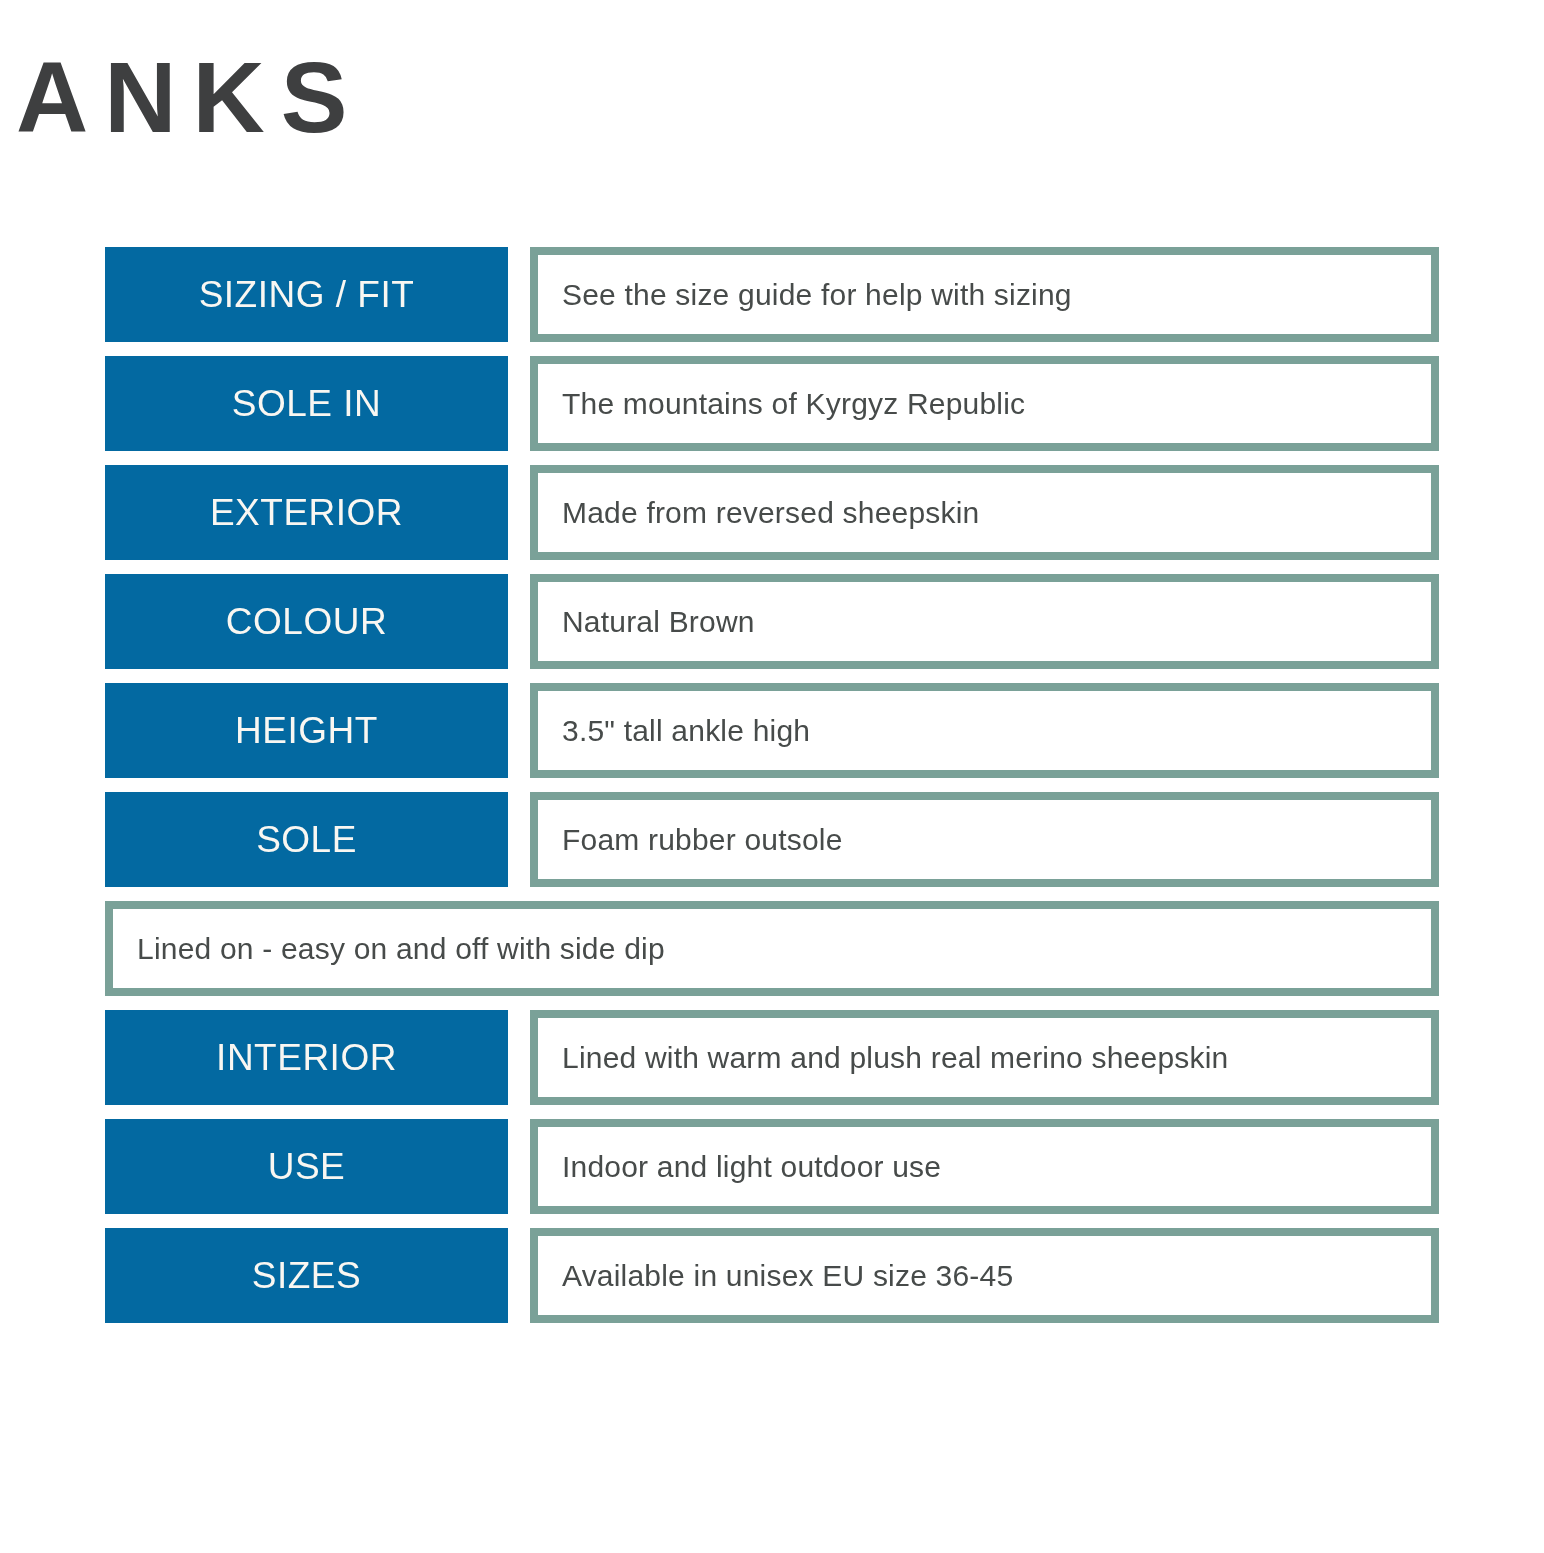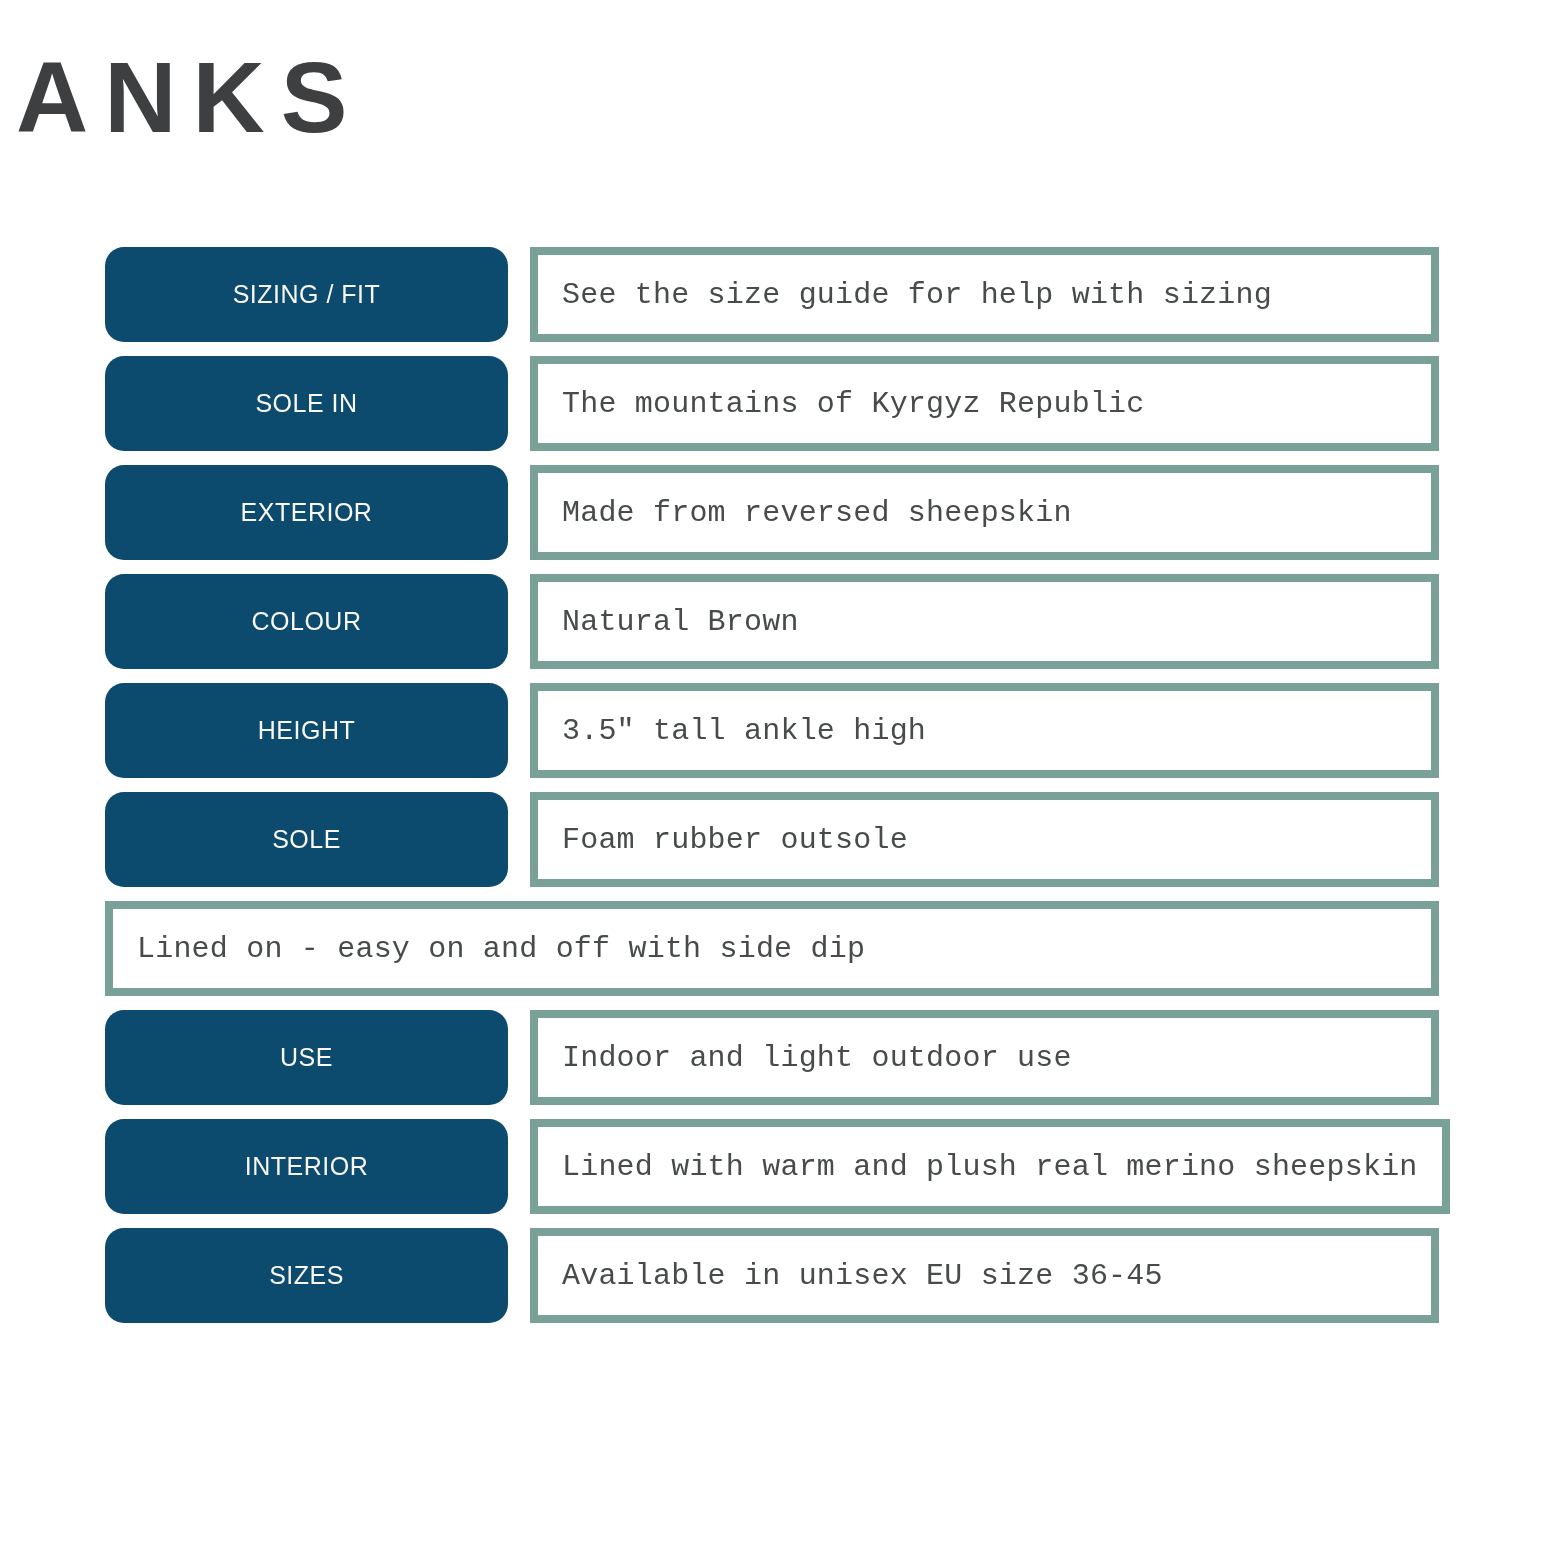--- a/index.html
+++ b/index.html
@@ -30,39 +30,37 @@
   }
   .row {
     display: flex;
     align-items: stretch;
     height: 95px;
     margin-bottom: 14px;
   }
   .label-box {
     width: 403px;
     flex: 0 0 403px;
-    background: #0c4a6e;
+    background: #0369a1;
     color: #f9f7f2;
     display: flex;
     align-items: center;
     justify-content: center;
-    font-size: 25px;
+    font-size: 37px;
     letter-spacing: 0.5px;
     margin-right: 22px;
-    border-radius: 19px;
   }
   .value-box {
     flex: 1 1 auto;
     background: #ffffff;
     border: 8px solid #7aa198;
     display: flex;
     align-items: center;
     padding-left: 24px;
     padding-right: 24px;
-    font-family: Liberation Mono, monospace;
   }
   .value-text {
     font-size: 30px;
     color: #474b4a;
     letter-spacing: 0.2px;
     white-space: nowrap;
     overflow: hidden;
   }
 </style>
 </head>
@@ -114,30 +112,30 @@
     </div>
   </div>
 
   <div class="row">
     <div class="value-box">
       <span class="value-text">Lined on - easy on and off with side dip</span>
     </div>
   </div>
 
   <div class="row">
-    <div class="label-box">USE</div>
+    <div class="label-box">INTERIOR</div>
     <div class="value-box">
-      <span class="value-text">Indoor and light outdoor use</span>
+      <span class="value-text">Lined with warm and plush real merino sheepskin</span>
     </div>
   </div>
 
   <div class="row">
-    <div class="label-box">INTERIOR</div>
+    <div class="label-box">USE</div>
     <div class="value-box">
-      <span class="value-text">Lined with warm and plush real merino sheepskin</span>
+      <span class="value-text">Indoor and light outdoor use</span>
     </div>
   </div>
 
   <div class="row">
     <div class="label-box">SIZES</div>
     <div class="value-box">
       <span class="value-text">Available in unisex EU size 36-45</span>
     </div>
   </div>
 

